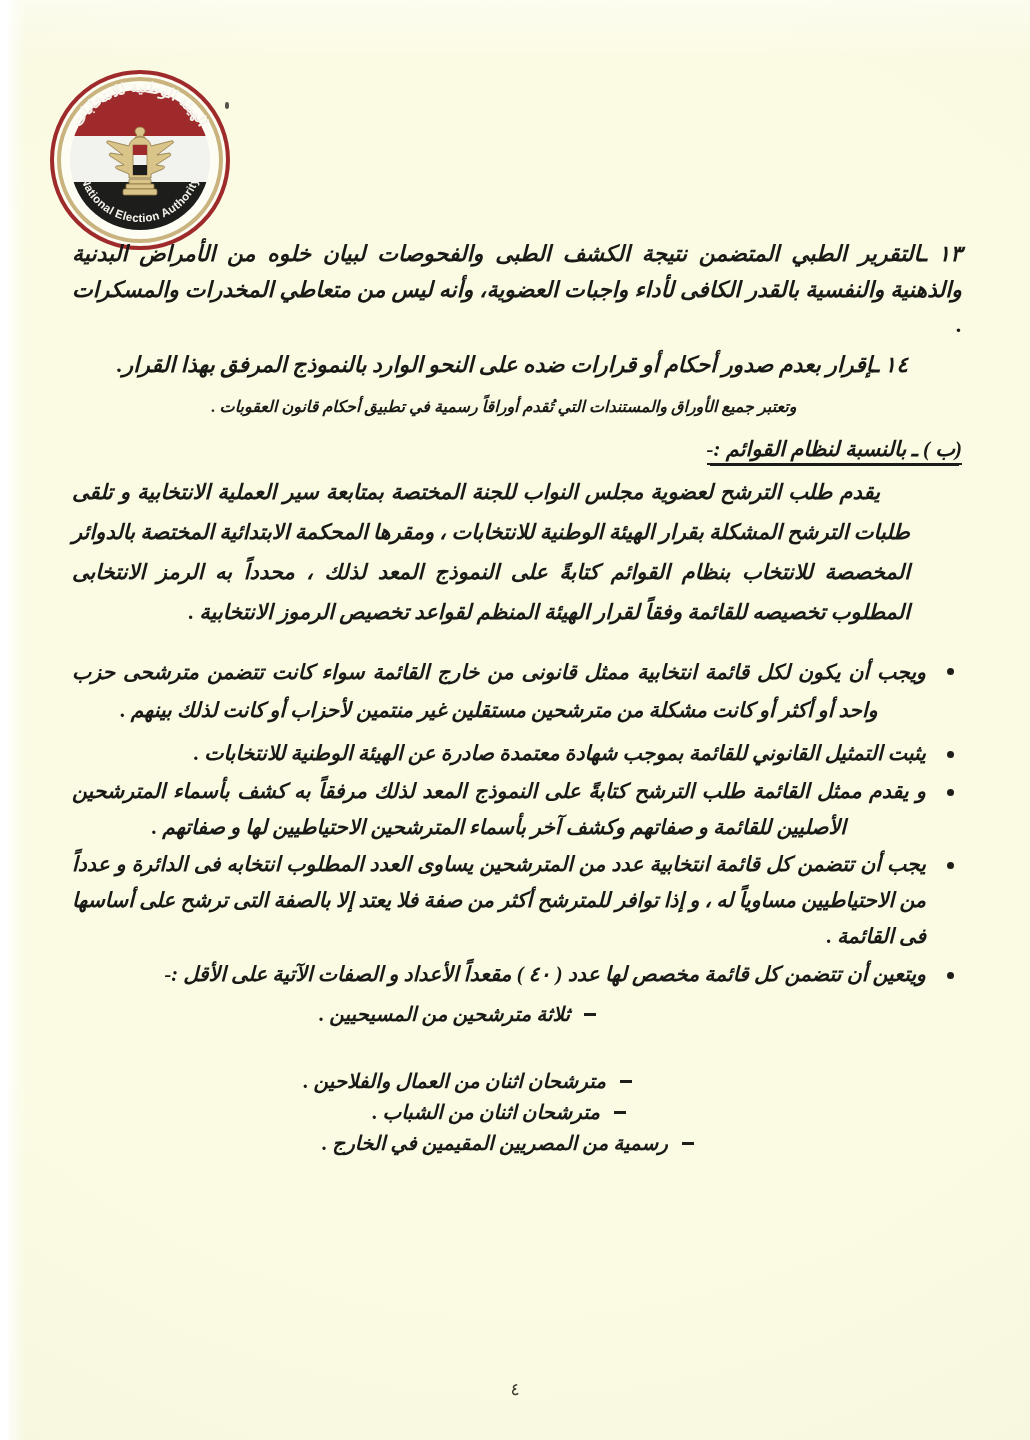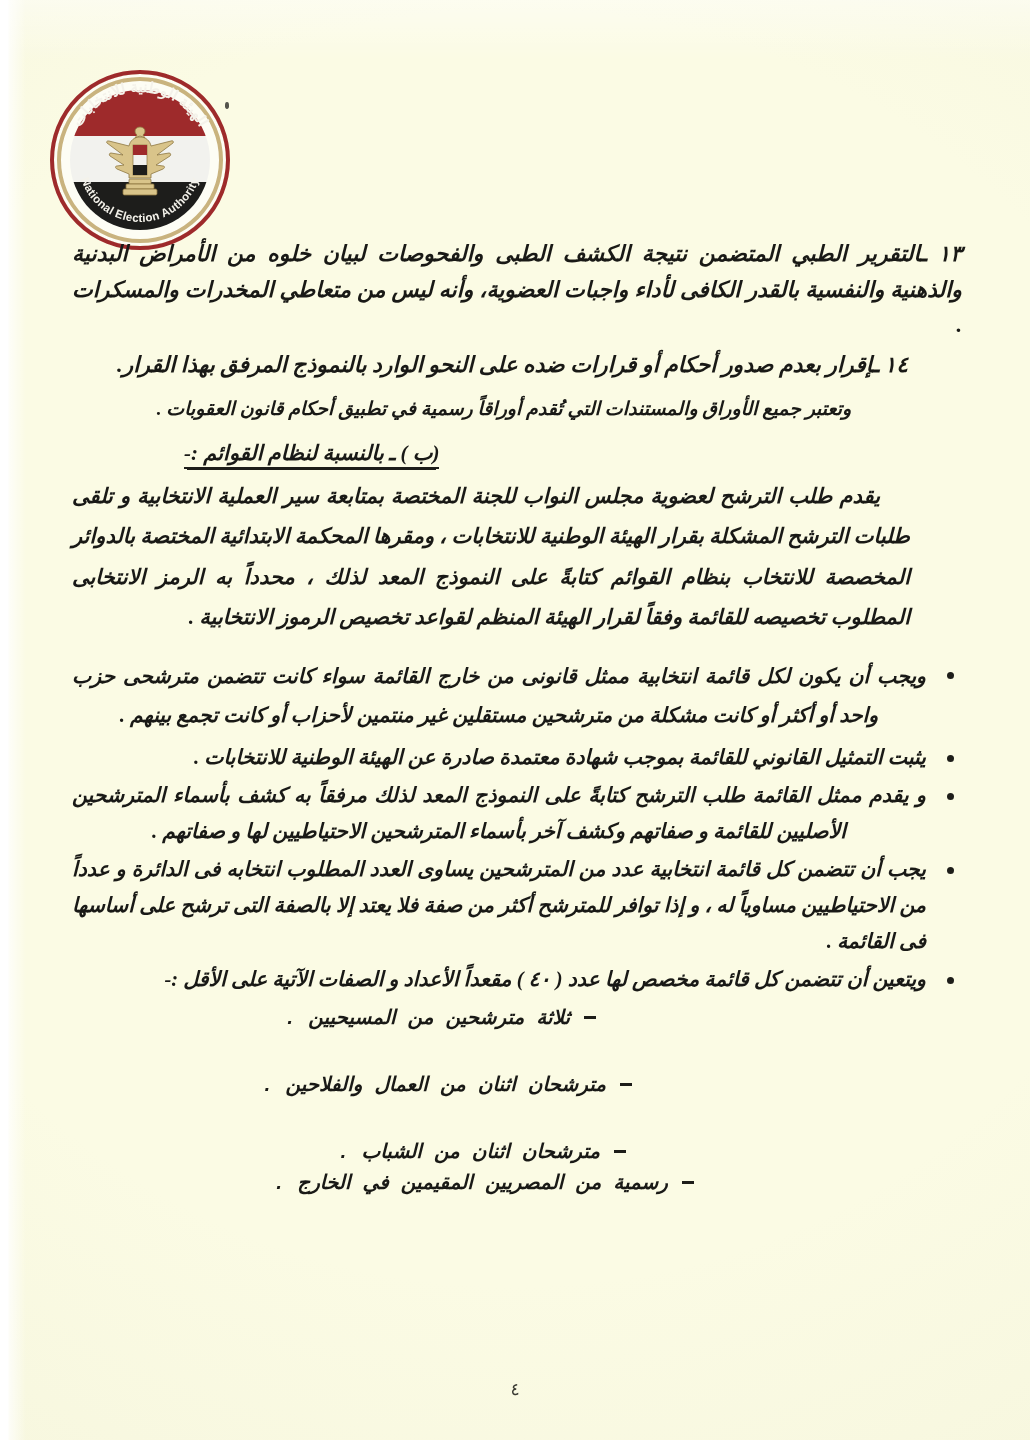--- a/index.html
+++ b/index.html
@@ -102,33 +102,33 @@
     letter-spacing: .1px;
     text-align: justify;
     text-align-last: right;
     margin: 0 0 4px 0;
   }
   .numbered.n14 {
     padding-right: 54px;
     text-align-last: right;
   }
   .emph-line {
-    font-size: 19px;
+    font-size: 16px;
     font-weight: 700;
     font-style: italic;
     text-align: center;
     margin: 12px 44px 2px 18px;
     line-height: 1.5;
     letter-spacing: -0.2px;
   }
   .section-head {
     font-size: 21px;
     font-weight: 700;
     font-style: italic;
-    text-align: left;
+    text-align: right;
     margin: 18px 0 10px 0;
     padding-left: 112px;
     letter-spacing: -0.2px;
   }
   .section-head span.u {
     border-bottom: 2px solid #1d1d19;
     padding-bottom: 2px;
     box-shadow: 0 4px 0 -3px #1d1d19;
   }
   .para {
@@ -166,41 +166,40 @@
     border-radius: 50%;
   }
   .bullet.tight { line-height: 1.75; margin-bottom: 2px; }
   .bullet.center-last { text-align-last: center; }
 
   
   .dashes {
     margin: 6px 0 0 0;
     padding: 0;
     list-style: none;
-    font-family: Liberation Mono, monospace;
   }
   .dash-item {
     position: relative;
     font-size: 20px;
     font-style: italic;
     font-weight: 600;
     line-height: 1.55;
     text-align: right;
     white-space: nowrap;
   }
   .dash-item .dash {
     display: inline-block;
     width: 12px;
     margin-left: 14px;
     border-bottom: 3px solid #1d1d19;
     vertical-align: 5px;
   }
   .d0 { padding-right: 366px; }
   .d1 { padding-right: 330px; margin-top: 36px; }
-  .d2 { padding-right: 336px; margin-top: 36px; }
+  .d2 { padding-right: 336px; }
   .d3 { padding-right: 300px; }
   .d4 { padding-right: 268px; }
 
   .page-number {
     position: absolute;
     bottom: 40px;
     left: 0;
     right: 0;
     text-align: center;
     font-size: 17px;
@@ -255,21 +254,21 @@
 
     <p class="ln emph-line">وتعتبر جميع الأوراق والمستندات التي تُقدم أوراقاً رسمية في تطبيق أحكام قانون العقوبات .</p>
 
     <div class="section-head">
       <span class="u">(ب ) ـ بالنسبة لنظام القوائم :-</span>
     </div>
 
     <p class="ln para first">يقدم طلب الترشح لعضوية مجلس النواب للجنة المختصة بمتابعة سير العملية الانتخابية و تلقى طلبات الترشح المشكلة بقرار الهيئة الوطنية للانتخابات ، ومقرها المحكمة الابتدائية المختصة بالدوائر المخصصة للانتخاب بنظام القوائم كتابةً على النموذج المعد لذلك ، محدداً به الرمز الانتخابى المطلوب تخصيصه للقائمة وفقاً لقرار الهيئة المنظم لقواعد تخصيص الرموز الانتخابية .</p>
 
     <div class="bullets">
-      <p class="ln bullet center-last">ويجب أن يكون لكل قائمة انتخابية ممثل قانونى من خارج القائمة سواء كانت تتضمن مترشحى حزب واحد أو أكثر أو كانت مشكلة من مترشحين مستقلين غير منتمين لأحزاب أو كانت تجمع بينهم .</p>
+      <p class="ln bullet center-last">ويجب أن يكون لكل قائمة انتخابية ممثل قانونى من خارج القائمة سواء كانت تتضمن مترشحى حزب واحد أو أكثر أو كانت مشكلة من مترشحين مستقلين غير منتمين لأحزاب أو كانت لذلك بينهم .</p>
       <p class="ln bullet tight">يثبت التمثيل القانوني للقائمة بموجب شهادة معتمدة صادرة عن الهيئة الوطنية للانتخابات .</p>
       <p class="ln bullet tight center-last">و يقدم ممثل القائمة طلب الترشح كتابةً على النموذج المعد لذلك مرفقاً به كشف بأسماء المترشحين الأصليين للقائمة و صفاتهم وكشف آخر بأسماء المترشحين الاحتياطيين لها و صفاتهم .</p>
       <p class="ln bullet tight">يجب أن تتضمن كل قائمة انتخابية عدد من المترشحين يساوى العدد المطلوب انتخابه فى الدائرة و عدداً من الاحتياطيين مساوياً له ، و إذا توافر للمترشح أكثر من صفة فلا يعتد إلا بالصفة التى ترشح على أساسها فى القائمة .</p>
       <p class="ln bullet tight">ويتعين أن تتضمن كل قائمة مخصص لها عدد ( ٤٠ ) مقعداً الأعداد و الصفات الآتية على الأقل :-</p>
     </div>
 
     <ul class="dashes">
       <li class="ln dash-item d0"><span class="dash"></span><span>ثلاثة مترشحين من المسيحيين .</span></li>
       <li class="ln dash-item d1"><span class="dash"></span><span>مترشحان اثنان من العمال والفلاحين .</span></li>
       <li class="ln dash-item d2"><span class="dash"></span><span>مترشحان اثنان من الشباب .</span></li>

